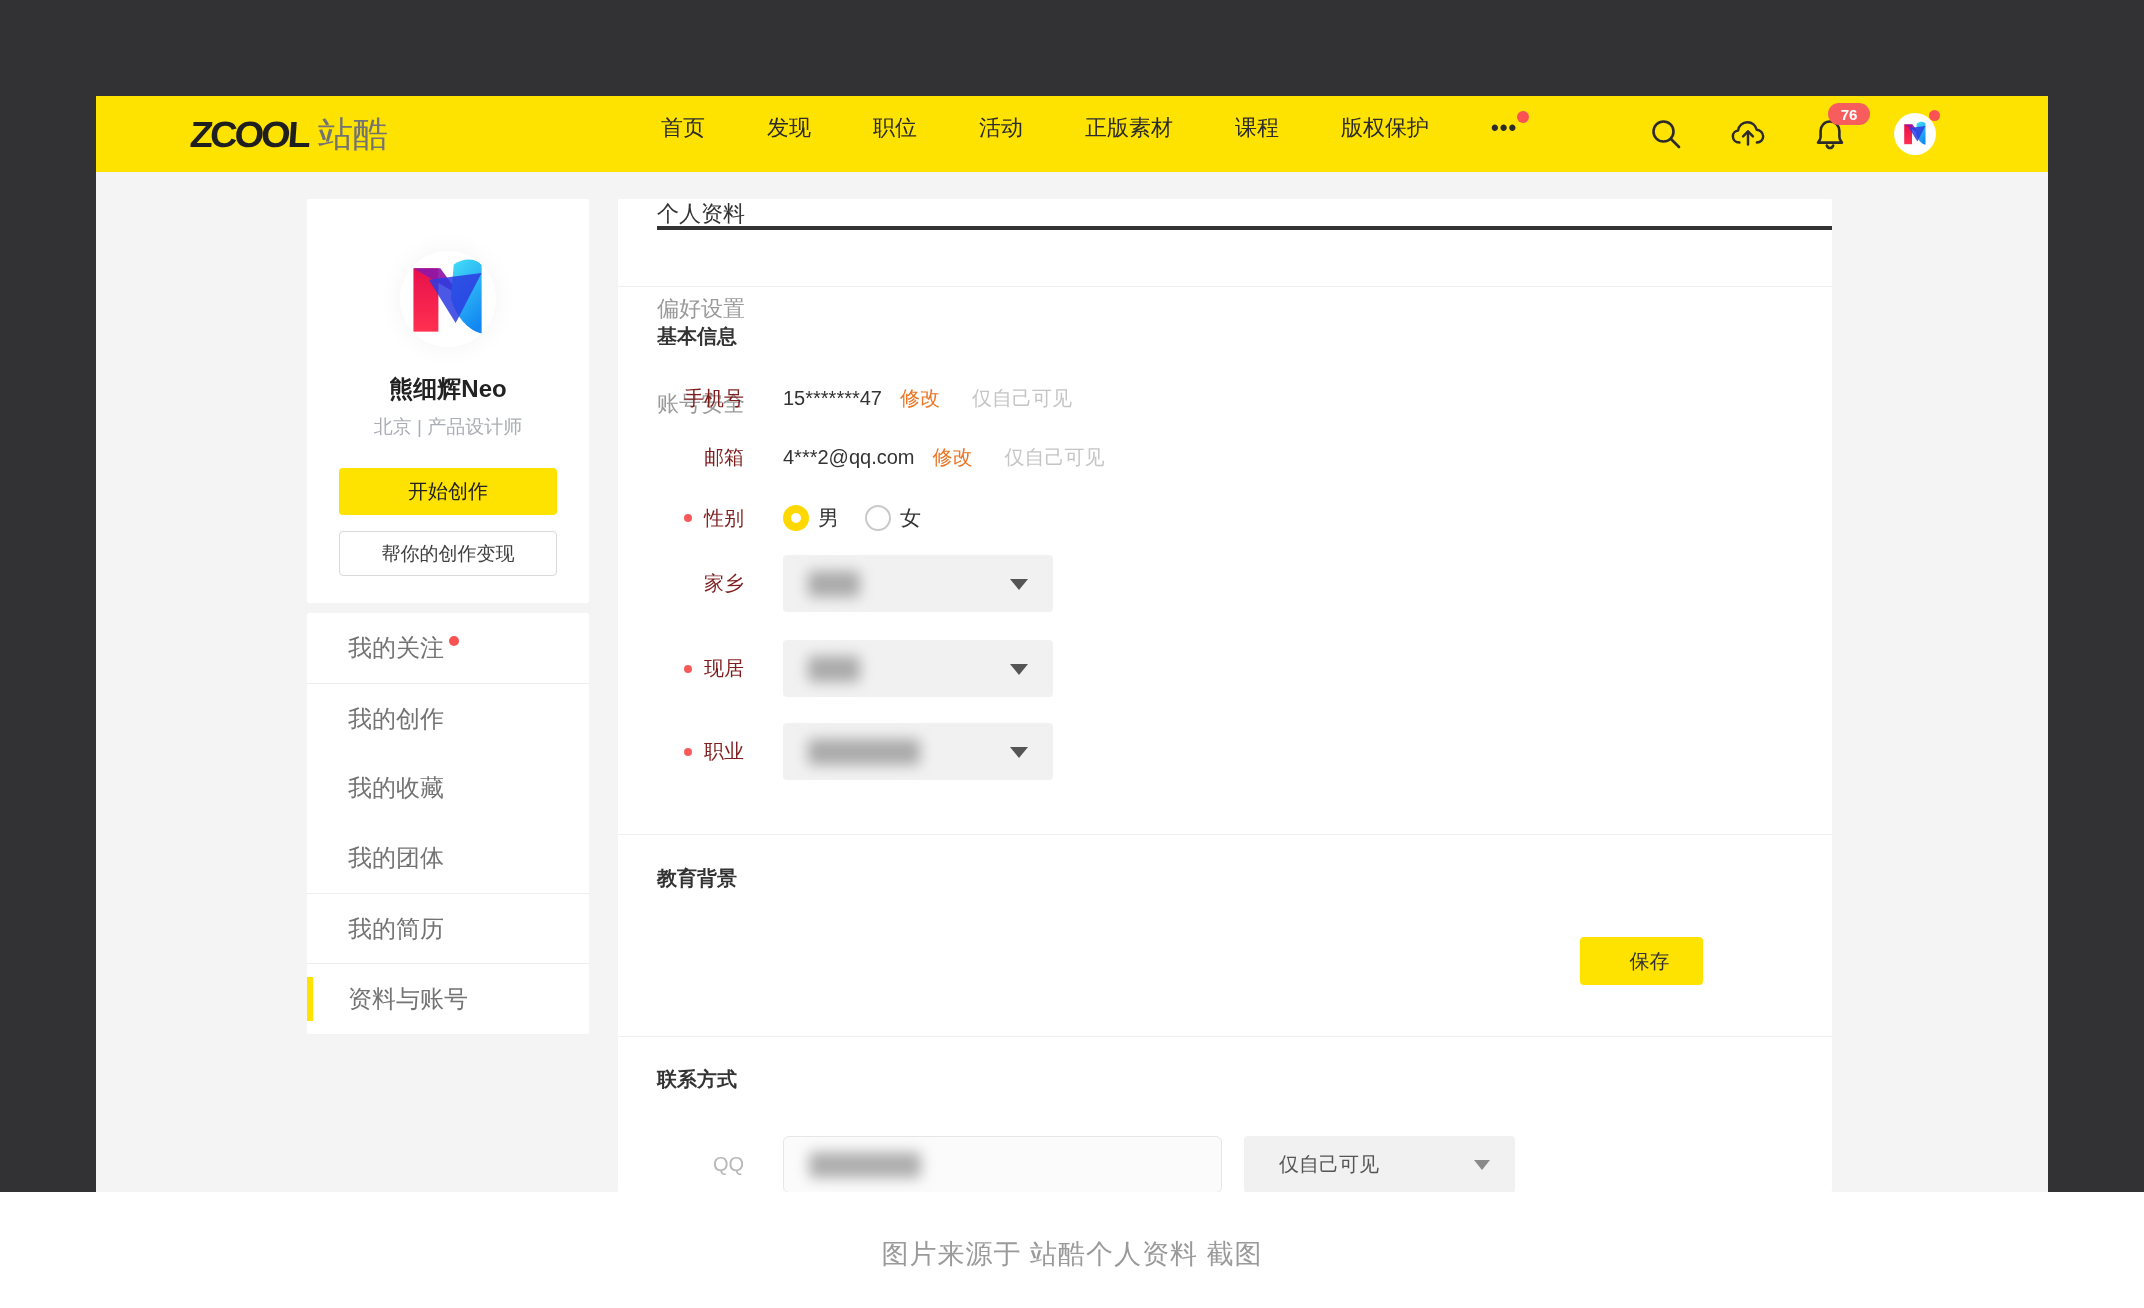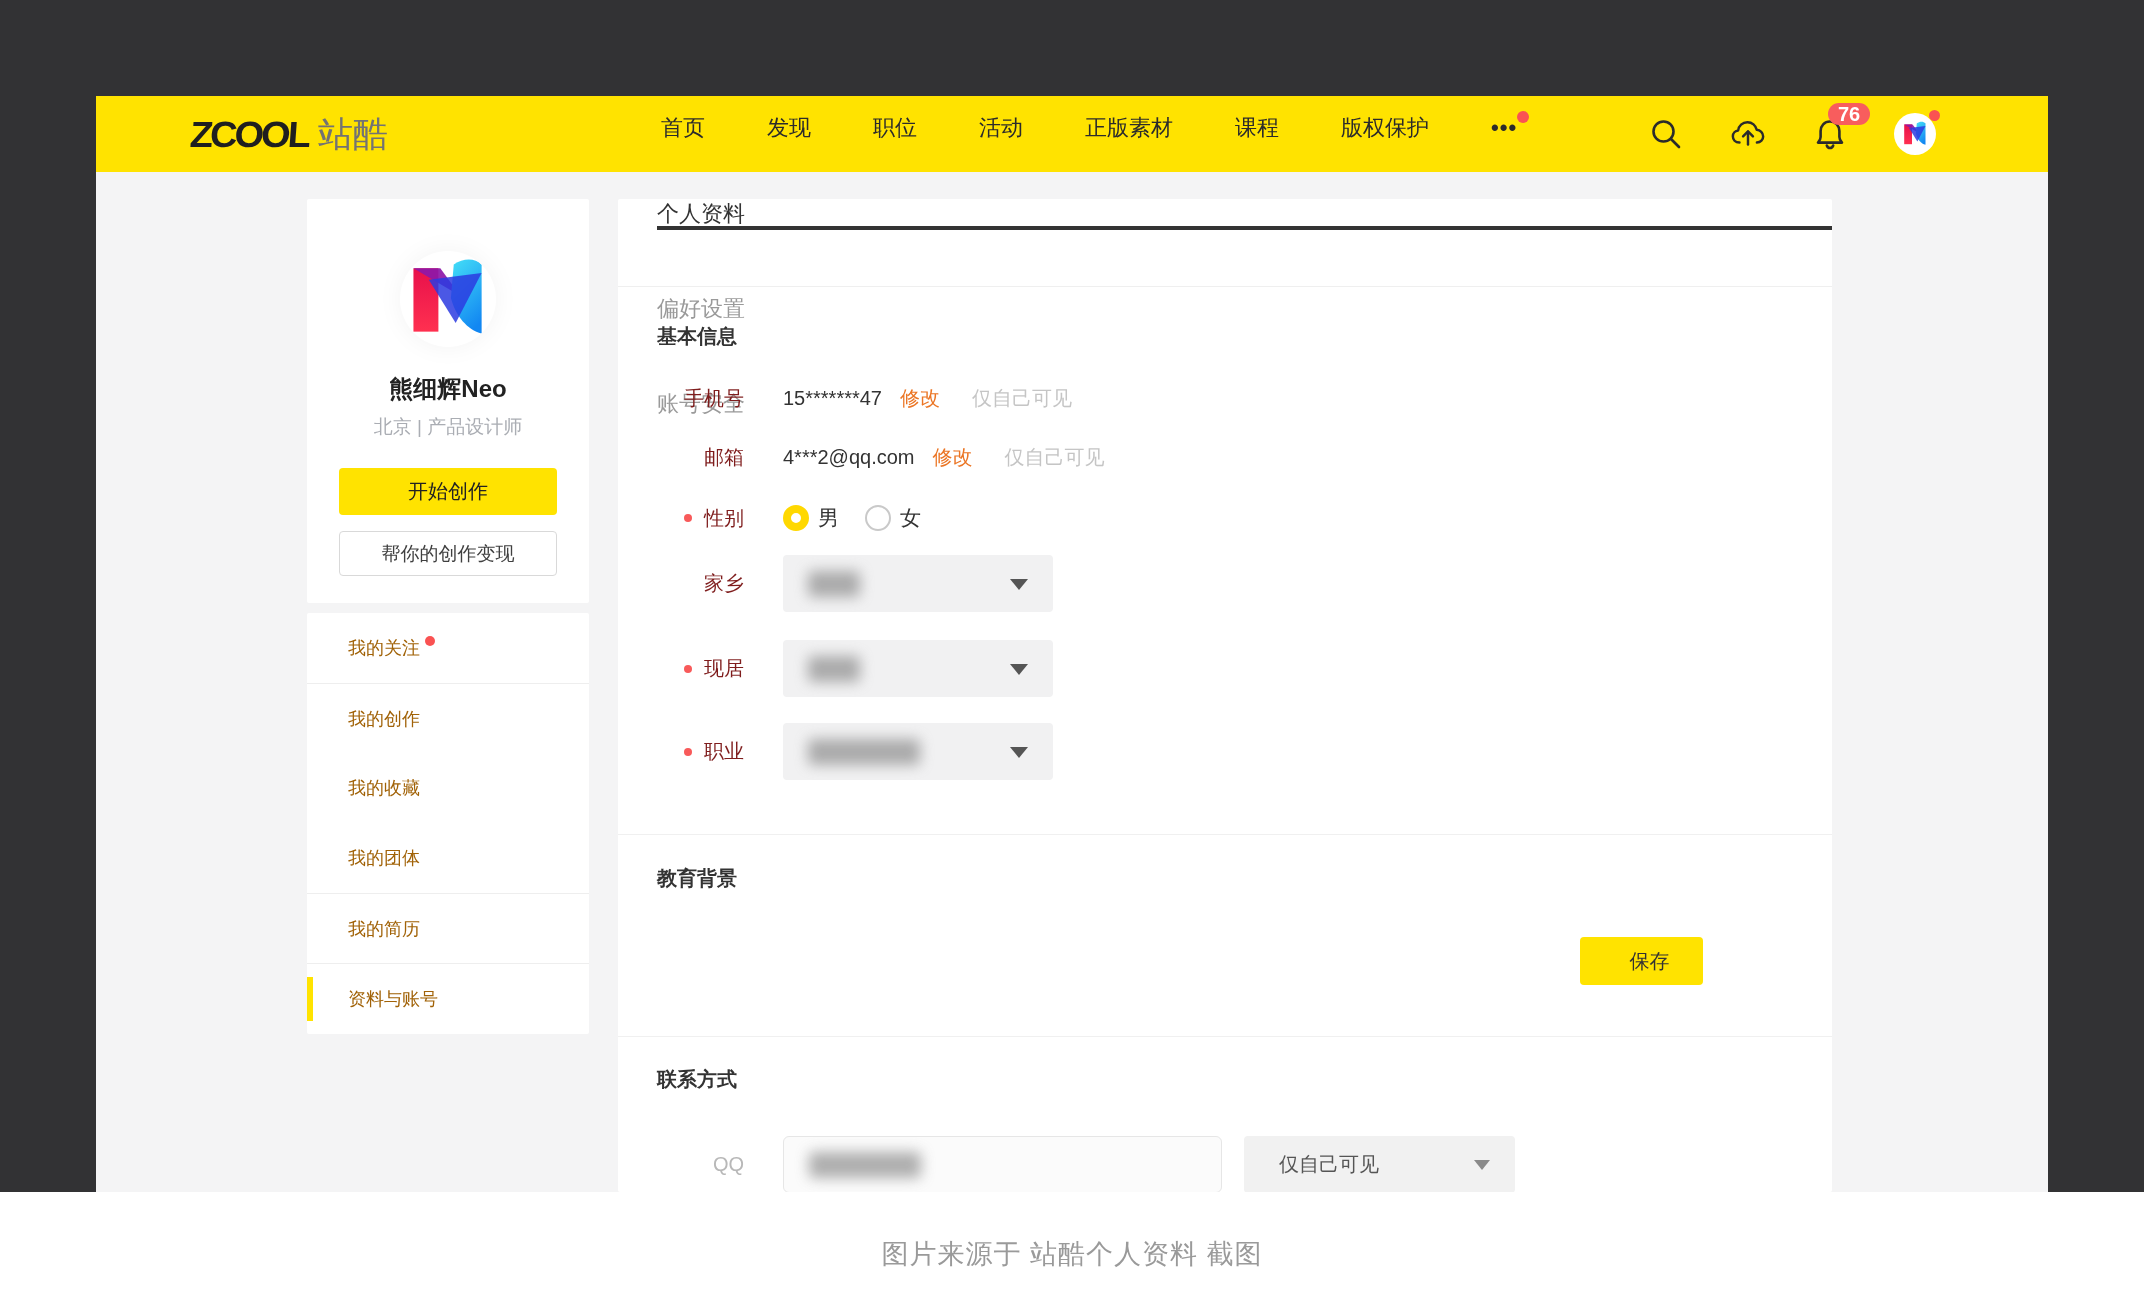--- a/index.html
+++ b/index.html
@@ -14,35 +14,35 @@
   .logo-en{font-size:38px;font-weight:900;letter-spacing:-3px;color:#1f1f1f;transform:skewX(-4deg) scaleY(.96);}
   .logo-cn{font-size:35px;font-weight:400;color:#737373;}
   .nav{position:absolute;left:565px;top:0;height:64px;display:flex;align-items:center;gap:62px;}
   .nav-item{font-size:22px;color:#2b2b2b;white-space:nowrap;cursor:pointer;}
   .nav-more{position:relative;font-weight:700;letter-spacing:1px;}
   .dot{display:inline-block;border-radius:50%;background:#fa5252;}
   .nav-dot{position:absolute;right:-12px;top:-4px;width:12px;height:12px;}
   .header-icons{position:absolute;right:112px;top:0;height:76px;display:flex;align-items:center;gap:46px;}
   .hicon{width:36px;height:36px;display:flex;align-items:center;justify-content:center;cursor:pointer;position:relative;}
   .badge{position:absolute;left:16px;top:-13px;min-width:30px;height:22px;padding:0 6px;background:#f85d5d;
-         border-radius:12px;color:#fff;font-size:20px;font-weight:700;display:flex;align-items:center;justify-content:center;}
+         border-radius:12px;color:#fff;font-size:15px;font-weight:700;display:flex;align-items:center;justify-content:center;}
   .avatar{position:relative;width:42px;height:42px;border-radius:50%;background:#fff;display:flex;align-items:center;justify-content:center;cursor:pointer;}
   .avatar-dot{position:absolute;right:-4px;top:-3px;width:11px;height:11px;}
 
   
   .profile-card{position:absolute;left:211px;top:103px;width:282px;height:404px;background:#fff;border-radius:2px;text-align:center;}
   .profile-logo{margin-top:52px;width:96px;height:96px;display:inline-block;border-radius:50%;box-shadow:0 0 26px rgba(0,0,0,.05);}
   .profile-name{margin-top:22px;font-size:24px;font-weight:700;color:#222;}
   .profile-meta{margin-top:9px;font-size:19px;color:#aaadb3;}
   .btn{display:block;margin:0 auto;width:218px;border-radius:4px;font-size:20px;display:flex;align-items:center;justify-content:center;cursor:pointer;box-sizing:border-box;}
   .btn-primary{margin-top:28px;height:47px;background:#ffe300;color:#222;font-weight:500;}
   .btn-secondary{margin-top:16px;height:45px;background:#fff;border:1px solid #d9d9d9;color:#404040;font-size:19px;}
 
   .menu-card{position:absolute;left:211px;top:517px;width:282px;height:421px;background:#fff;border-radius:2px;}
-  .menu-item{position:relative;height:70px;display:flex;align-items:center;padding-left:41px;font-size:18px;color:#a16207;cursor:pointer;box-sizing:border-box;}
+  .menu-item{position:relative;height:70px;display:flex;align-items:center;padding-left:41px;font-size:24px;color:#737373;cursor:pointer;box-sizing:border-box;}
   .menu-item.sep{border-top:1px solid #eeeeee;}
   .menu-item.active::before{content:"";position:absolute;left:0;top:13px;width:6px;height:44px;background:#ffe300;}
   .menu-dot{width:10px;height:10px;margin:-14px 0 0 5px;}
 
   
   .main-card{position:absolute;left:522px;top:103px;width:1214px;height:993px;background:#fff;border-radius:2px;}
   .tabs{position:absolute;left:0;top:0;width:100%;height:88px;border-bottom:1px solid #efefef;display:flex;align-items:stretch;padding-left:39px;gap:65px;box-sizing:border-box;flex-direction:column;}
   .tab{position:relative;display:flex;align-items:center;font-size:22px;color:#9a9a9a;cursor:pointer;}
   .tab.active{color:#333;}
   .tab.active::after{content:"";position:absolute;left:0;right:0;bottom:-1px;height:4px;background:#333;}

